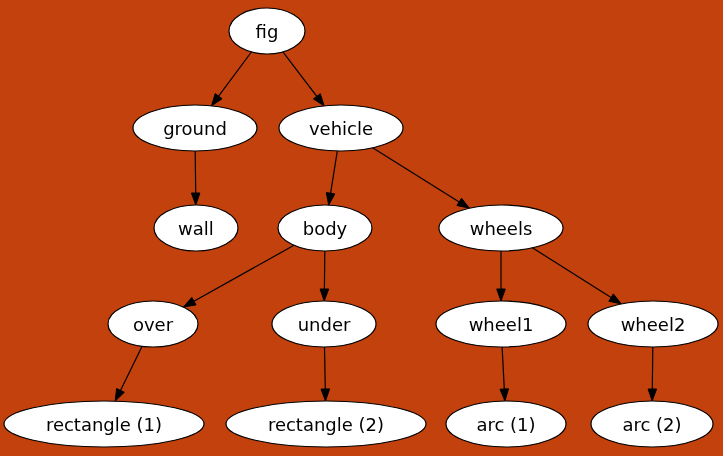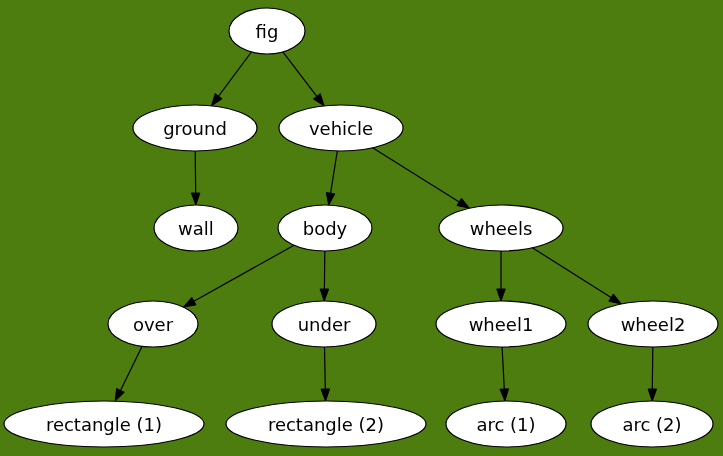--- a/index.html
+++ b/index.html
@@ -4,21 +4,21 @@
 <style>
   html, body {
     margin: 0;
     padding: 0;
     background: #ffffff;
   }
   .canvas-wrap {
     position: relative;
     width: 723px;
     height: 456px;
-    background: #4d7c0f;
+    background: #c2410c;
     overflow: hidden;
     text-align: center;
   }
   svg {
     display: block;
   }
   .node-ellipse {
     fill: #ffffff;
     stroke: #000000;
     stroke-width: 1.2;

